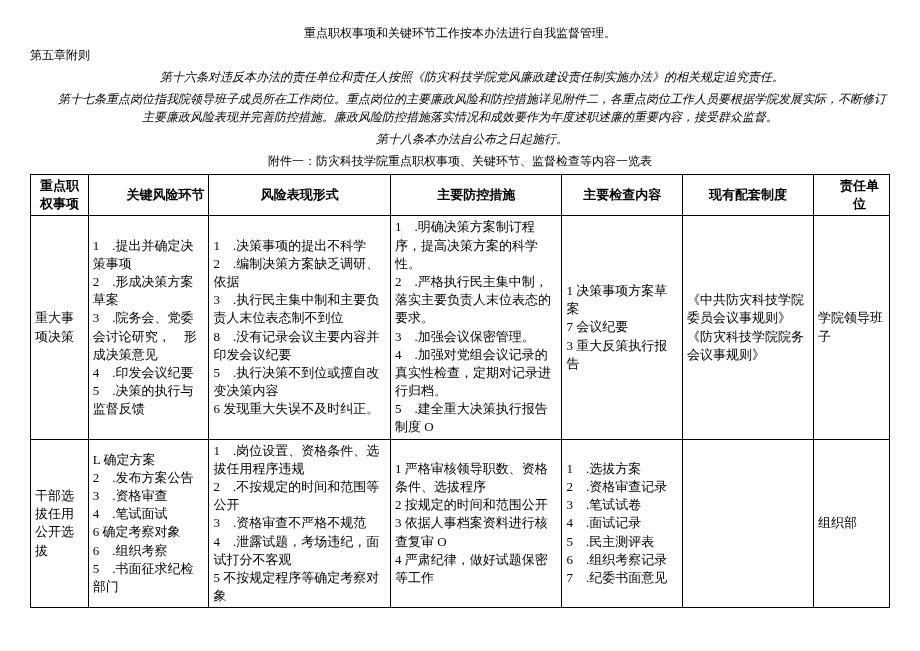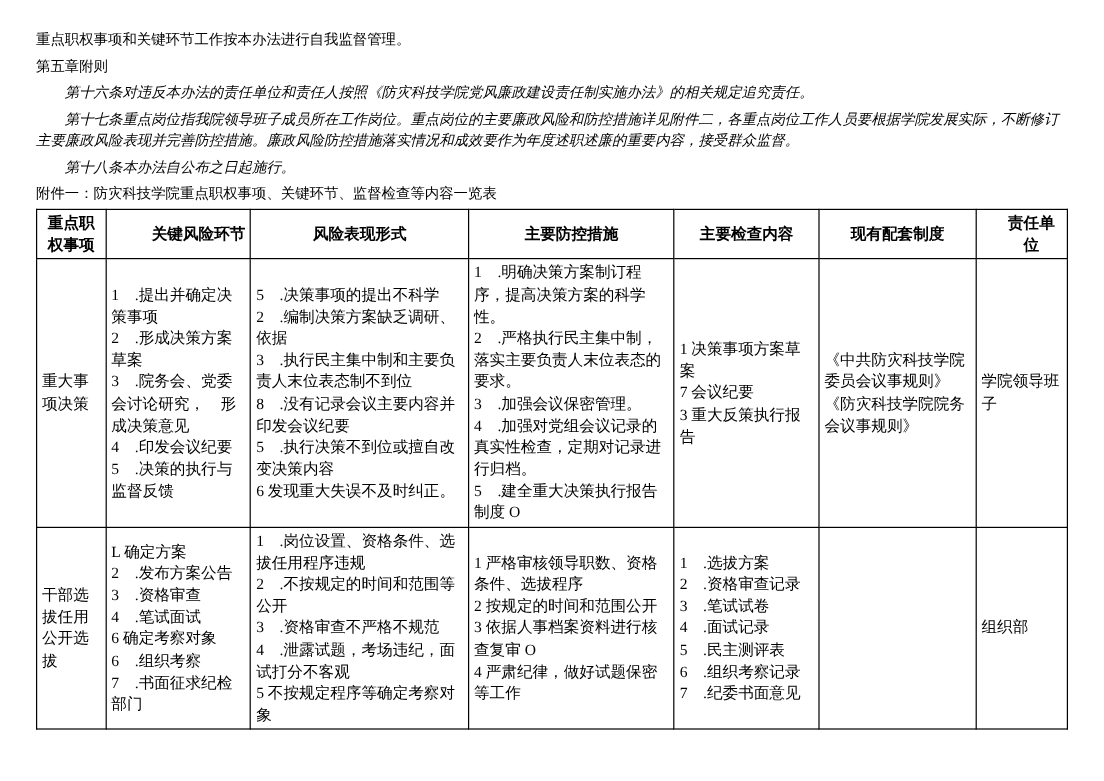--- a/index.html
+++ b/index.html
@@ -7,21 +7,21 @@
       padding: 20px 30px;
       font-family: "SimSun", "宋体", serif;
       font-size: 12px;
       color: #000;
       background: #fff;
       width: 860px;
     }
     .paragraph {
       margin: 4px 0;
       line-height: 1.5;
-      text-align: left;
+      text-align: center;
     }
     .indent {
       text-indent: 2em;
       font-style: italic;
     }
     .center {
       text-align: left;
     }
     table {
       border-collapse: collapse;
@@ -77,21 +77,21 @@
     <tr>
       <td>重大事项决策</td>
       <td>
           <span class="num-line">1 .提出并确定决策事项</span>
           <span class="num-line">2 .形成决策方案草案</span>
           <span class="num-line">3 .院务会、党委会讨论研究， 形成决策意见</span>
           <span class="num-line">4 .印发会议纪要</span>
           <span class="num-line">5 .决策的执行与监督反馈</span>
         </td>
       <td>
-          <span class="num-line">5 .决策事项的提出不科学</span>
+          <span class="num-line">1 .决策事项的提出不科学</span>
           <span class="num-line">2 .编制决策方案缺乏调研、依据</span>
           <span class="num-line">3 .执行民主集中制和主要负责人末位表态制不到位</span>
           <span class="num-line">8 .没有记录会议主要内容并印发会议纪要</span>
           <span class="num-line">5 .执行决策不到位或擅自改变决策内容</span>
           <span class="num-line">6 发现重大失误不及时纠正。</span>
         </td>
       <td>
           <span class="num-line">1 .明确决策方案制订程序，提高决策方案的科学性。</span>
           <span class="num-line">2 .严格执行民主集中制，落实主要负责人末位表态的要求。</span>
           <span class="num-line">3 .加强会议保密管理。</span>
@@ -112,21 +112,21 @@
           <span class="num-line"></span>
           <span class="num-line">公开选拔</span>
         </td>
       <td>
           <span class="num-line">L 确定方案</span>
           <span class="num-line">2 .发布方案公告</span>
           <span class="num-line">3 .资格审查</span>
           <span class="num-line">4 .笔试面试</span>
           <span class="num-line">6 确定考察对象</span>
           <span class="num-line">6 .组织考察</span>
-          <span class="num-line">7 .书面征求纪检部门</span>
+          <span class="num-line">5 .书面征求纪检部门</span>
         </td>
       <td>
           <span class="num-line">1 .岗位设置、资格条件、选拔任用程序违规</span>
           <span class="num-line">2 .不按规定的时间和范围等公开</span>
           <span class="num-line">3 .资格审查不严格不规范</span>
           <span class="num-line">4 .泄露试题，考场违纪，面试打分不客观</span>
           <span class="num-line">5 不按规定程序等确定考察对象</span>
         </td>
       <td>
           <span class="num-line">1 严格审核领导职数、资格条件、选拔程序</span>

